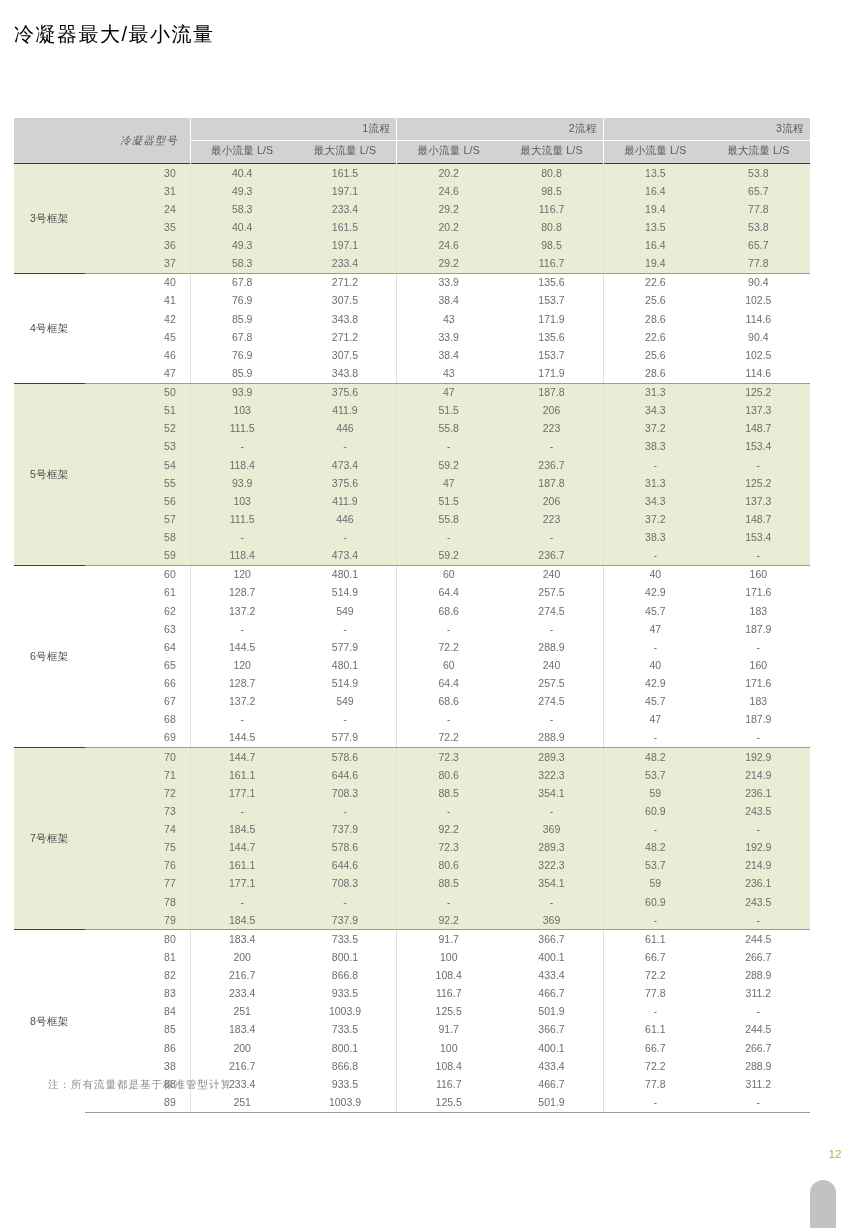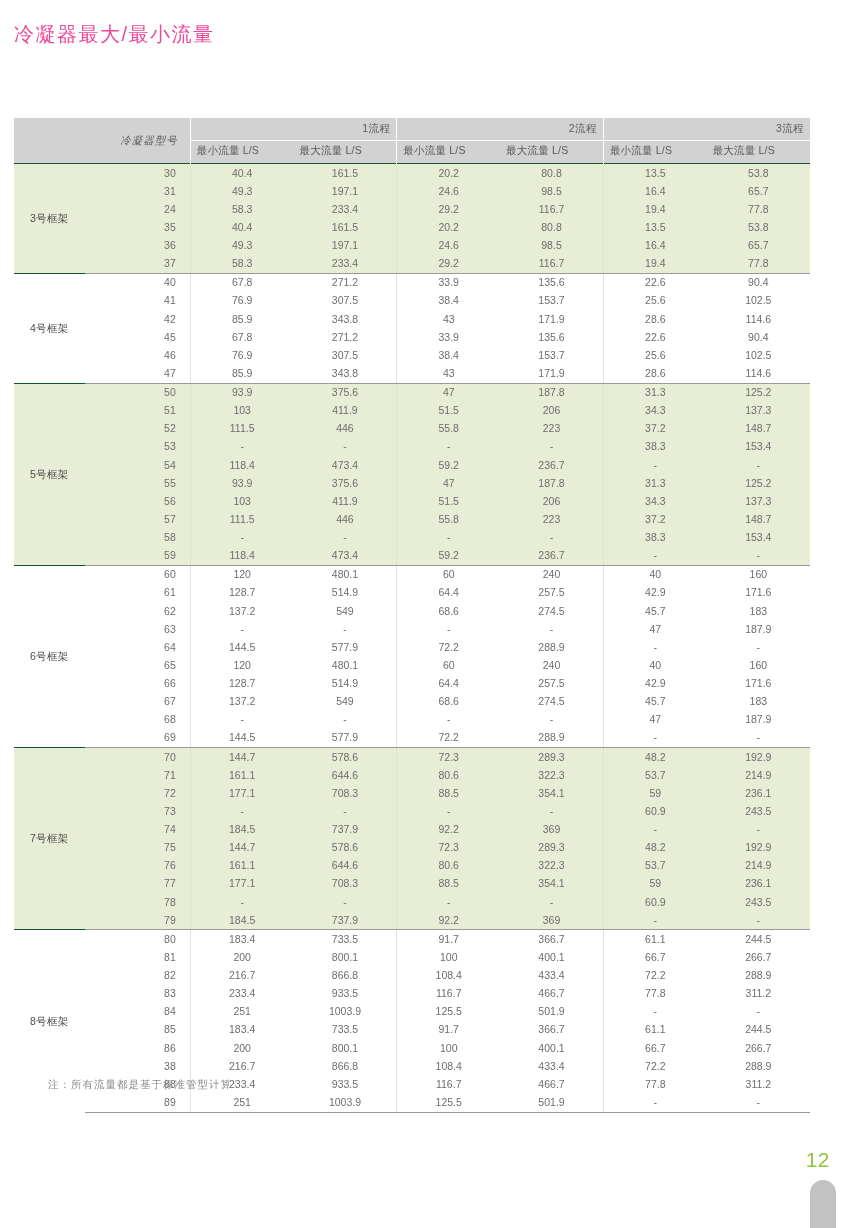--- a/index.html
+++ b/index.html
@@ -13,21 +13,21 @@
     position: relative;
     width: 850px; height: 1228px;
     background: #ffffff;
     overflow: hidden;
   }
   .page-title {
     position: absolute;
     left: 14px; top: 8px;
     font-size: 20px;
     letter-spacing: 1.5px;
-    color: #ec4899;
+    color: #000000;
     font-weight: normal;
     white-space: nowrap;
   }
   .table-wrap {
     position: absolute;
     left: 14px; top: 118px;
     width: 796px;
   }
   table.flow {
     border-collapse: collapse;
@@ -55,21 +55,21 @@
     letter-spacing: .4px;
   }
   thead tr.r1 th.model-head {
     text-align: right;
     vertical-align: middle;
     padding-right: 12px;
     letter-spacing: 1px;
     font-style: italic;
   }
   thead tr.r2 th {
-    text-align: left;
+    text-align: center;
     letter-spacing: .2px;
     padding-top: 3px;
     padding-bottom: 5px;
   }
   thead tr.r2 th.sep-left { border-left: 1px solid #ffffff; }
 
   tbody td {
     padding: 2.5px 6px;
     text-align: center;
     font-size: 10.5px;
@@ -102,22 +102,22 @@
   .footnote {
     position: absolute;
     left: 48px; top: 1078px;
     font-size: 10.5px;
     color: #8a8a8a;
     letter-spacing: 1px;
     white-space: nowrap;
   }
   .page-number {
     position: absolute;
-    right: 20px; top: 1148px;
-    font-size: 21px;
+    right: 8px; top: 1148px;
+    font-size: 11px;
     color: #8cc63e;
     letter-spacing: .5px;
   }
   .corner-tab {
     position: absolute;
     right: 14px; top: 1180px;
     width: 26px; height: 48px;
     background: #c2c2c2;
     border-radius: 13px 13px 0 0;
   }

